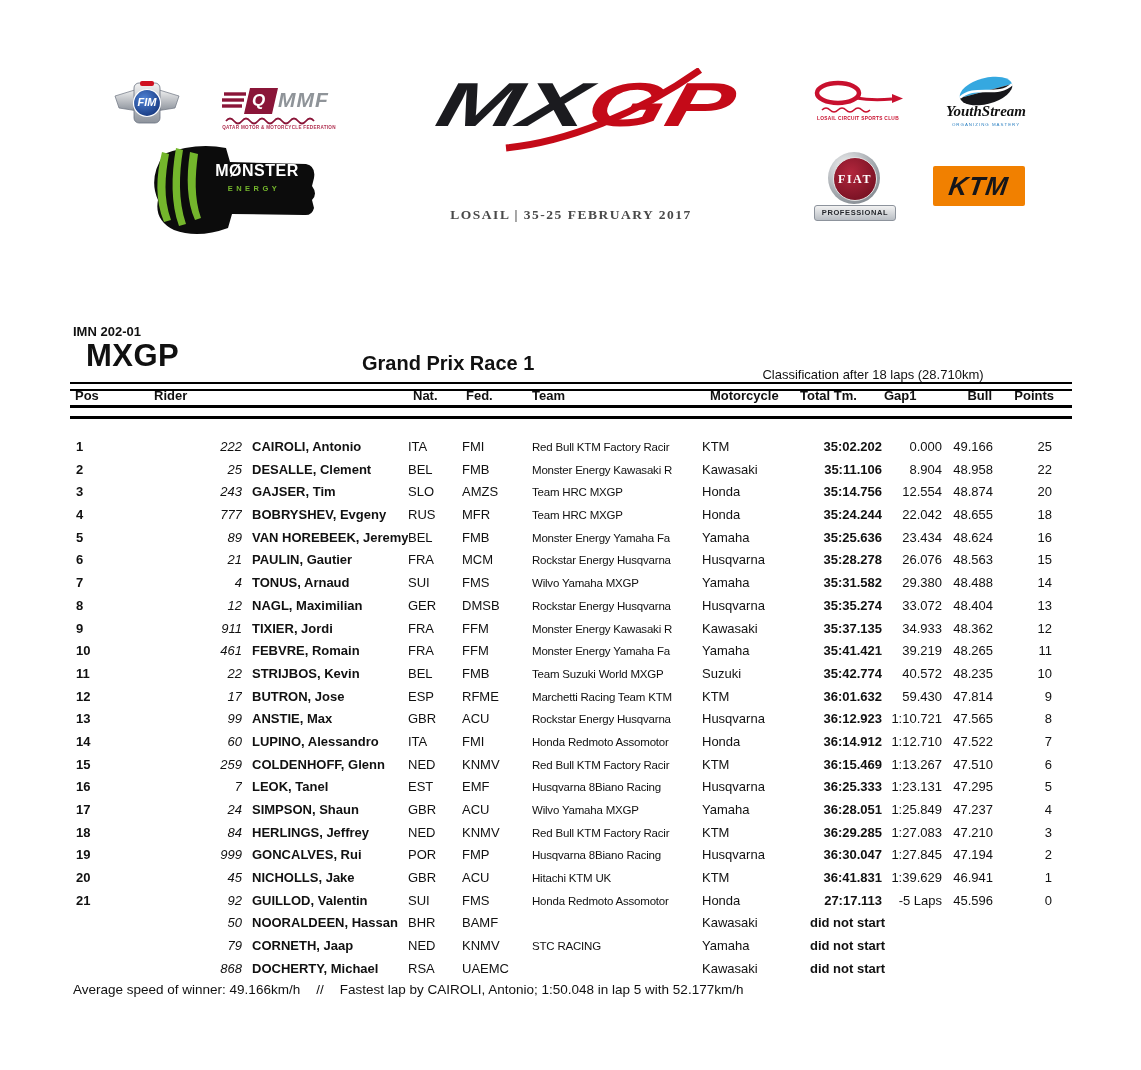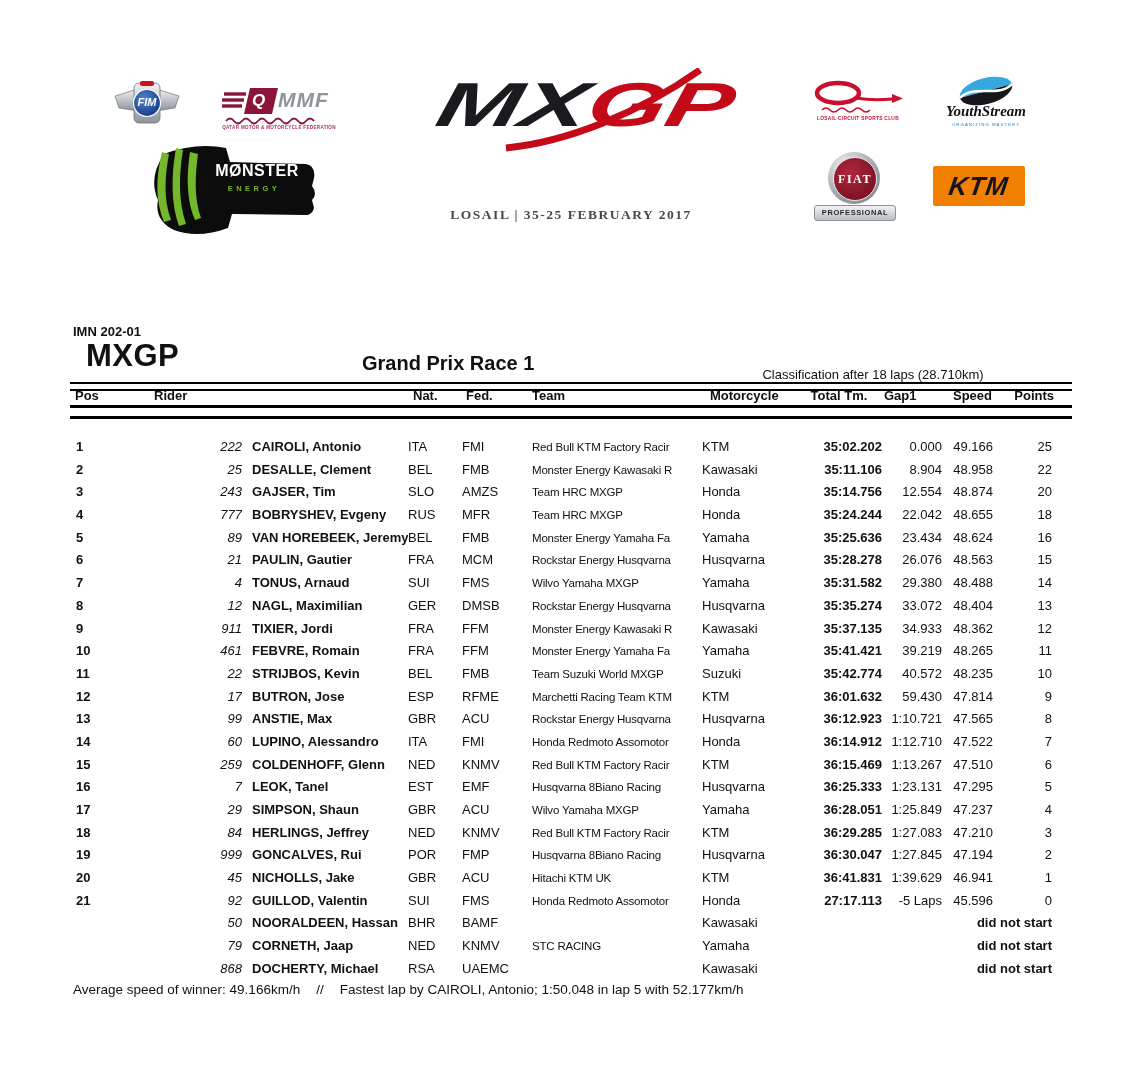--- a/index.html
+++ b/index.html
@@ -54,39 +54,39 @@
   .cat-title{left:86px;top:338px;font-weight:bold;font-size:31px;letter-spacing:.5px;}
   .race-title{left:362px;top:352px;font-weight:bold;font-size:20px;}
   .classification{left:690px;top:355px;width:366px;text-align:center;font-size:13px;margin-top:12px;}
   .rule-a{left:70px;top:382px;width:1002px;height:5px;border-top:2px solid #000;border-bottom:2px solid #000;}
   .rule-b{left:70px;top:405px;width:1002px;height:8px;border-top:3px solid #000;border-bottom:3px solid #000;}
 
   
   .thead span{position:absolute;top:388px;font-weight:bold;font-size:13px;white-space:nowrap;}
   .h-pos{left:75px;} .h-rider{left:154px;} .h-nat{left:413px;} .h-fed{left:466px;}
   .h-team{left:532px;} .h-bike{left:710px;}
-  .h-total{left:800px;width:78px;text-align:center;}
+  .h-total{left:800px;width:78px;text-align:left;}
   .h-gap{left:884px;}
   .h-speed{left:938px;width:54px;text-align:right;}
   .h-points{left:994px;width:60px;text-align:right;}
 
   #tbody{position:absolute;left:70px;top:436px;width:984px;}
   .trow{display:grid;grid-template-columns:42px 130px 166px 54px 68px 172px 108px 72px 60px 53px 59px;
         height:22.7px;line-height:22.7px;font-size:13px;white-space:nowrap;}
   .cell{overflow:hidden;}
   .c-pos{font-weight:bold;padding-left:6px;}
   .c-num{text-align:right;font-style:italic;}
   .c-name{font-weight:bold;padding-left:10px;}
   .c-fed{}
   .c-team{font-size:11.5px;letter-spacing:-.2px;padding-left:2px;}
   .c-total{font-weight:bold;text-align:right;}
   .c-gap{text-align:right;}
   .c-speed{text-align:right;padding-right:2px;}
   .c-points{text-align:right;padding-right:2px;}
-  .c-dns{grid-column:8 / 12;text-align:right;font-weight:bold;padding-right:2px;}
+  .c-dns{grid-column:8 / 12;font-weight:bold;padding-right:2px;}
 
   
   .footer{left:73px;top:982px;font-weight:normal;font-size:13.5px;display:flex;white-space:nowrap;}
   .footer .sep{margin:0 16px;}
 </style>
 </head>
 <body>
 
 <div id="canvas">
 
@@ -189,21 +189,21 @@
 
   <div class="thead">
     <span class="h-pos">Pos</span>
     <span class="h-rider">Rider</span>
     <span class="h-nat">Nat.</span>
     <span class="h-fed">Fed.</span>
     <span class="h-team">Team</span>
     <span class="h-bike">Motorcycle</span>
     <span class="h-total">Total Tm.</span>
     <span class="h-gap">Gap1</span>
-    <span class="h-speed">Speed</span>
+    <span class="h-speed">Bull</span>
     <span class="h-points">Points</span>
   </div>
   <div class="abs rule-b"></div>
 
   <div id="tbody">
       <div class="trow">
         <div class="cell c-pos">1</div>
         <div class="cell c-num">222</div>
         <div class="cell c-name">CAIROLI, Antonio</div>
         <div class="cell c-nat">ITA</div>
@@ -405,21 +405,21 @@
         <div class="cell c-fed">EMF</div>
         <div class="cell c-team">Husqvarna 8Biano Racing</div>
         <div class="cell c-bike">Husqvarna</div>
         <div class="cell c-total">36:25.333</div>
         <div class="cell c-gap">1:23.131</div>
         <div class="cell c-speed">47.295</div>
         <div class="cell c-points">5</div>
       </div>
       <div class="trow">
         <div class="cell c-pos">17</div>
-        <div class="cell c-num">29</div>
+        <div class="cell c-num">24</div>
         <div class="cell c-name">SIMPSON, Shaun</div>
         <div class="cell c-nat">GBR</div>
         <div class="cell c-fed">ACU</div>
         <div class="cell c-team">Wilvo Yamaha MXGP</div>
         <div class="cell c-bike">Yamaha</div>
         <div class="cell c-total">36:28.051</div>
         <div class="cell c-gap">1:25.849</div>
         <div class="cell c-speed">47.237</div>
         <div class="cell c-points">4</div>
       </div>

